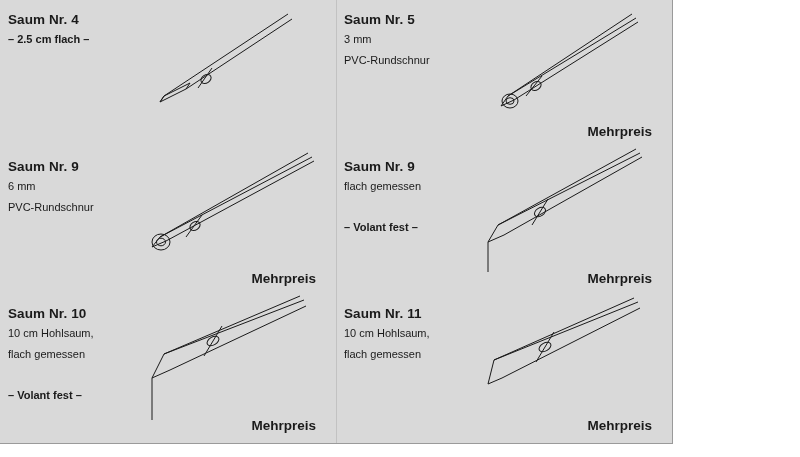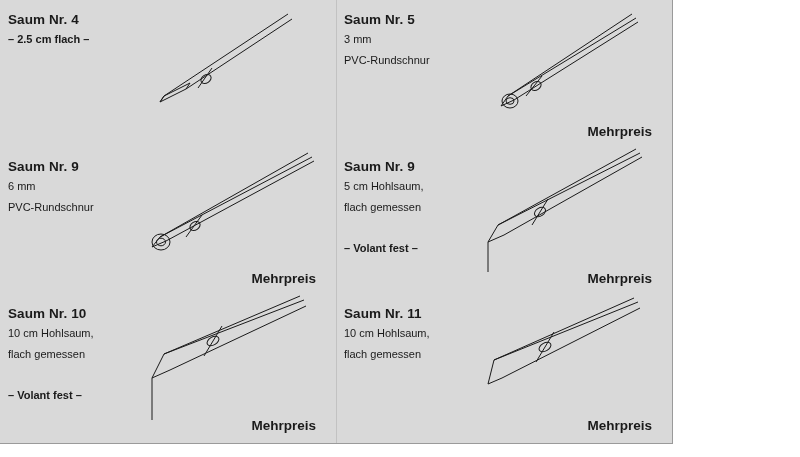--- a/index.html
+++ b/index.html
@@ -162,21 +162,20 @@
         <path d="M162 78 L304 6"></path>
         <path d="M152 95 L168 88"></path>
         <path d="M168 88 L306 10"></path>
         <path d="M152 95 L152 125"></path>
         <path d="M196 78 L212 52"></path>
       </g>
       <ellipse cx="204" cy="65" rx="6" ry="4" fill="none" stroke="#1a1a1a" stroke-width="1" transform="rotate(-32 204 65)"></ellipse>
     </svg>
     <div class="labels">
       <div class="title">Saum Nr. 9</div>
-      <div class="line">5 cm Hohlsaum,</div>
       <div class="line">flach gemessen</div>
       <div class="line bold gap">– Volant fest –</div>
     </div>
     <div class="surcharge">Mehrpreis</div>
   </div>
 
   <div class="cell r2 c0">
     <svg class="art" viewBox="0 0 336 147">
       <g fill="none" stroke="#1a1a1a" stroke-width="1">
         <path d="M152 84 L164 60 L300 2"></path>

